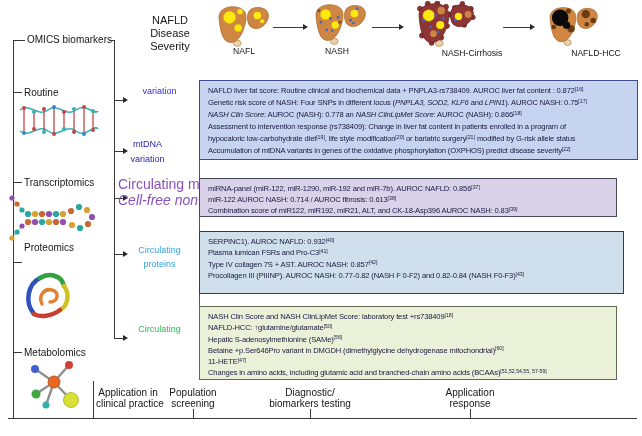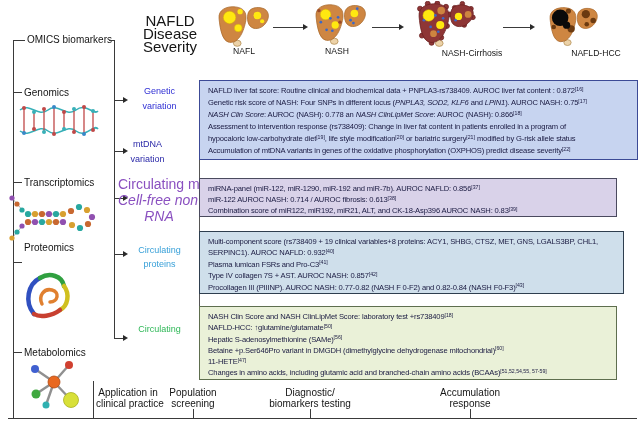--- a/index.html
+++ b/index.html
@@ -3,21 +3,21 @@
 <meta charset="utf-8">
 <style>
   html,body{margin:0;padding:0;background:#fff}
   .fig{position:relative;width:642px;height:436px;background:#fff;
        font-family:"Liberation Sans",sans-serif;color:#151515;overflow:hidden}
   .abs{position:absolute}
   .ln-h{position:absolute;background:#3a3a3a;height:1px}
   .ln-v{position:absolute;background:#3a3a3a;width:1px}
   .ahead-r{position:absolute;width:0;height:0;border-left:5px solid #2a2a2a;
            border-top:3px solid transparent;border-bottom:3px solid transparent}
-  .title2{position:absolute;font-size:15px;line-height:13px;text-align:center}
+  .title2{position:absolute;font-size:11px;line-height:13px;text-align:center}
   .sb-label{position:absolute;font-size:10px;white-space:nowrap}
   .stage-label{position:absolute;font-size:8.6px;text-align:center;white-space:nowrap}
   .cat{position:absolute;text-align:center;font-size:9px;line-height:15px;white-space:nowrap}
   .cat .it{font-style:italic}
   .box{position:absolute;border:1px solid #444;padding:4px 8px;font-size:7.6px;
        letter-spacing:-0.15px;color:#191940;white-space:nowrap;box-sizing:border-box}
   .box .ln{white-space:nowrap}
   .b1 .ln{height:12px;line-height:12px}
   .b2 .ln{height:11px;line-height:11px}
   .b3 .ln{height:11.4px;line-height:11.4px}
@@ -138,21 +138,21 @@
   <div class="sb-label" style="left:27px;top:34px">OMICS biomarkers</div>
   <div class="ln-h" style="left:109px;top:40px;width:6px"></div>
   <div class="ln-v" style="left:13px;top:40px;height:378px"></div>
   <div class="ln-v" style="left:114px;top:40px;height:298px"></div>
 
   <div class="ln-h" style="left:13px;top:92px;width:9px"></div>
   <div class="ln-h" style="left:13px;top:182px;width:9px"></div>
   <div class="ln-h" style="left:13px;top:262px;width:9px"></div>
   <div class="ln-h" style="left:13px;top:352px;width:9px"></div>
 
-  <div class="sb-label" style="left:24px;top:87px">Genomics</div>
+  <div class="sb-label" style="left:24px;top:87px">Routine</div>
   <svg class="abs" style="left:16px;top:100px" width="84" height="42" viewBox="0 0 84 42">
     <path d="M4,10 C14,2 22,18 32,10 C42,2 50,18 60,10 C70,2 78,16 82,11" stroke="#38b0b8" fill="none" stroke-width="1.6"></path>
     <path d="M4,31 C14,39 22,23 32,31 C42,39 50,23 60,31 C70,39 78,23 82,29" stroke="#38b0b8" fill="none" stroke-width="1.6"></path>
     <g stroke="#c04848" stroke-width="1.3">
       <line x1="8" y1="8" x2="8" y2="33"></line>
         <line x1="18" y1="12" x2="18" y2="29"></line>
       <line x1="28" y1="9" x2="28" y2="32"></line>
         <line x1="38" y1="7" x2="38" y2="34"></line>
       <line x1="48" y1="12" x2="48" y2="29"></line>
         <line x1="58" y1="9" x2="58" y2="32"></line>
@@ -246,31 +246,29 @@
   <div class="ln-h" style="left:114px;top:151px;width:9px"></div>
   <div class="ahead-r" style="left:123px;top:148px"></div>
   <div class="ln-h" style="left:114px;top:198px;width:9px"></div>
   <div class="ahead-r" style="left:123px;top:195px"></div>
   <div class="ln-h" style="left:114px;top:254px;width:9px"></div>
   <div class="ahead-r" style="left:123px;top:251px"></div>
   <div class="ln-h" style="left:114px;top:338px;width:9px"></div>
   <div class="ahead-r" style="left:123px;top:335px"></div>
 
   <div class="cat" style="left: 122px; top: 84px; width: 75px; color: rgb(47, 47, 212);">
-    <div>Genetic</div>
     <div>variation</div>
   </div>
   <div class="cat" style="left: 110px; top: 137px; width: 75px; color: rgb(42, 40, 168);">
     <div>mtDNA</div>
     <div>variation</div>
   </div>
   <div class="cat" style="left: 118px; top: 176px; width: 82px; line-height: 16px; font-size: 14px; color: rgb(138, 80, 192);">
     <div>Circulating miRNAs</div>
     <div class="it">Cell-free non-coding</div>
-    <div class="it">RNA</div>
   </div>
   <div class="cat" style="left: 122px; top: 243px; width: 75px; line-height: 14px; color: rgb(56, 160, 216);">
     <div>Circulating</div>
     <div>proteins</div>
   </div>
   <div class="cat" style="left: 122px; top: 322px; width: 75px; color: rgb(47, 184, 88);">
     <div>Circulating</div>
   </div>
 
   <div class="ln-v" style="left:199px;top:80px;height:300px;background:#555"></div>
@@ -284,21 +282,20 @@
     <div class="ln">Accumulation of mtDNA variants in genes of the oxidative phosphorylation (OXPHOS) predict disease severity<sup>[22]</sup></div>
   </div>
 
   <div class="box b2" style="left: 199px; top: 178px; width: 418px; height: 39px; background: rgb(217, 210, 233); border-color: rgb(74, 74, 94);">
     <div class="ln">miRNA-panel (miR-122, miR-1290, miR-192 and miR-7b). AUROC NAFLD: 0.856<sup>[37]</sup></div>
     <div class="ln">miR-122 AUROC NASH: 0.714 / AUROC fibrosis: 0.613<sup>[38]</sup></div>
     <div class="ln">Combination score of miR122, miR192, miR21, ALT, and CK-18-Asp396 AUROC NASH: 0.83<sup>[39]</sup></div>
   </div>
 
   <div class="box b3" style="left: 199px; top: 231px; width: 425px; height: 63px; background: rgb(207, 223, 235); border-color: rgb(46, 62, 78);">
-    <div class="ln">Multi-component score (rs738409 + 19 clinical variables+8 proteins: ACY1, SHBG, CTSZ, MET, GNS, LGALS3BP, CHL1,</div>
     <div class="ln">SERPINC1). AUROC NAFLD: 0.932<sup>[40]</sup></div>
     <div class="ln">Plasma lumican FSRs and Pro-C3<sup>[41]</sup></div>
     <div class="ln">Type IV collagen 7S + AST. AUROC NASH: 0.857<sup>[42]</sup></div>
     <div class="ln">Procollagen III (PIIINP). AUROC NASH: 0.77-0.82 (NASH F 0-F2) and 0.82-0.84 (NASH F0-F3)<sup>[43]</sup></div>
   </div>
 
   <div class="box b4" style="left: 199px; top: 306px; width: 418px; height: 74px; background: rgb(234, 241, 216); border-color: rgb(94, 110, 78);">
     <div class="ln">NASH Clin Score and NASH ClinLipMet Score: laboratory test +rs738409<sup>[18]</sup></div>
     <div class="ln">NAFLD-HCC: ↑glutamine/glutamate<sup>[50]</sup></div>
     <div class="ln">Hepatic S-adenosylmethionine (SAMe)<sup>[56]</sup></div>
@@ -315,21 +312,21 @@
   </div>
   <div class="foot" style="left:163px;top:387px;width:60px">
     <div>Population</div>
     <div>screening</div>
   </div>
   <div class="foot" style="left:266px;top:387px;width:88px">
     <div>Diagnostic/</div>
     <div>biomarkers testing</div>
   </div>
   <div class="foot" style="left:432px;top:387px;width:76px">
-    <div>Accumulation</div>
+    <div>Application</div>
     <div>response</div>
   </div>
 
   <div class="ln-v" style="left:193px;top:409px;height:9px"></div>
   <div class="ln-v" style="left:310px;top:409px;height:9px"></div>
   <div class="ln-v" style="left:470px;top:409px;height:9px"></div>
   <div class="ln-h" style="left:8px;top:418px;width:629px"></div>
 
 </div>
 

